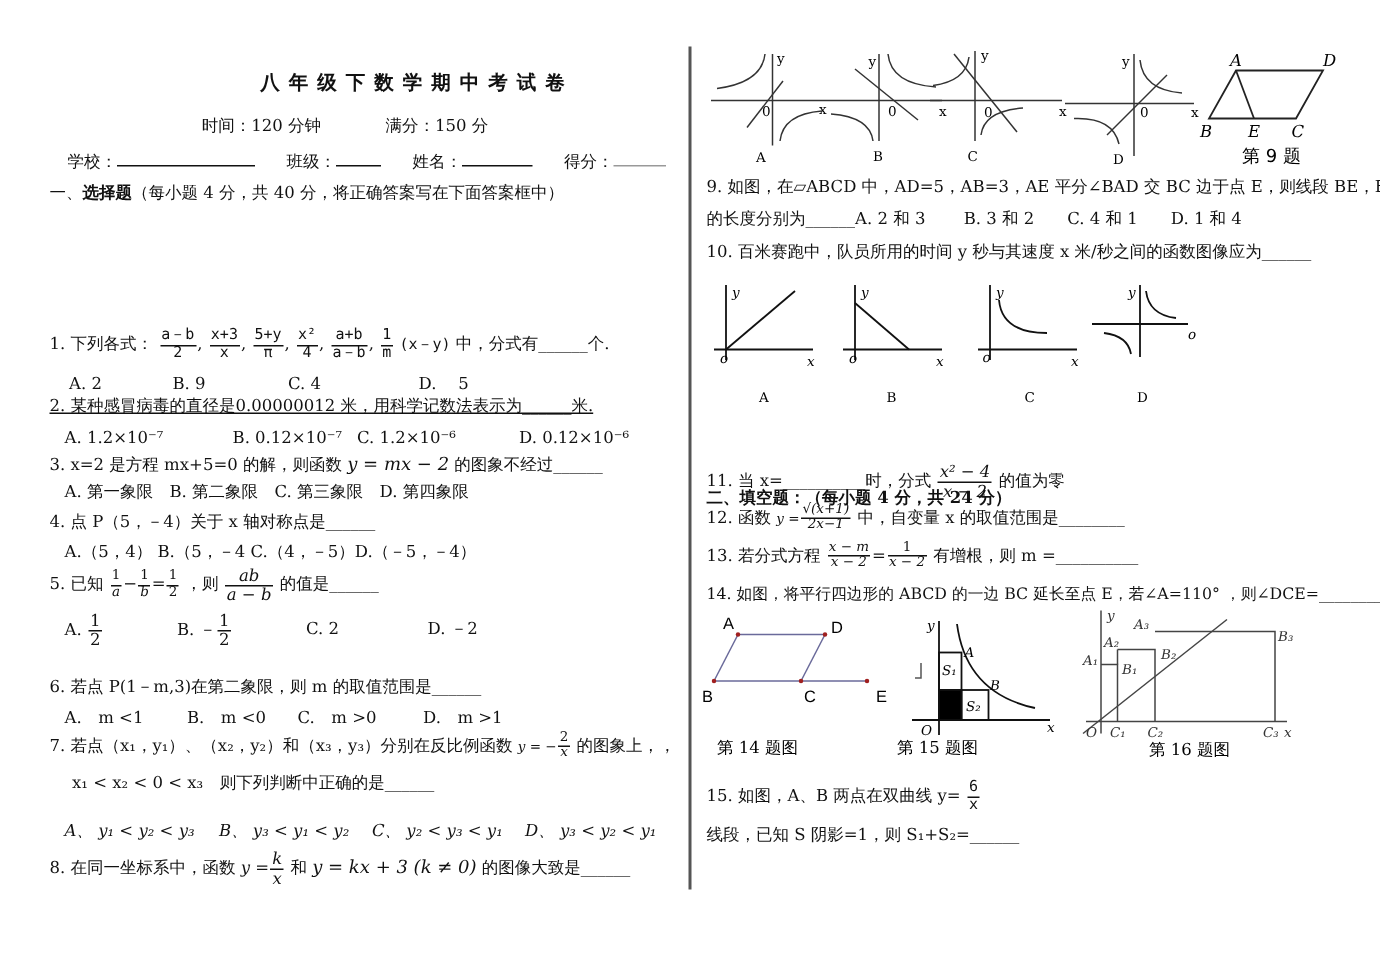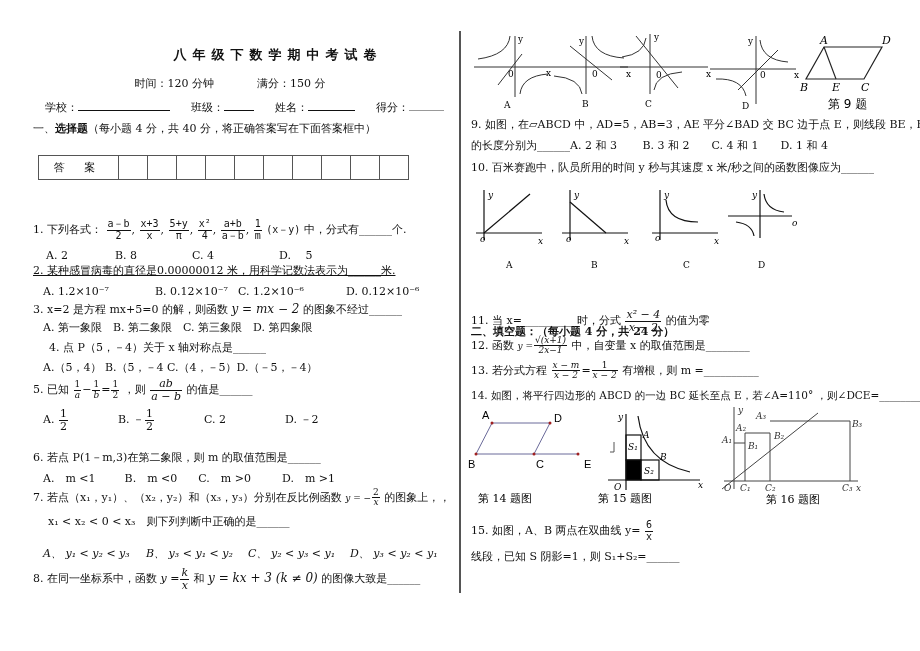--- a/index.html
+++ b/index.html
@@ -42,51 +42,38 @@
   <span style="display:inline-block;width:14px"></span>
   <span>得分：</span><span class="blank" style="width:35px;border-color:#999"></span>
 </div>
 
 <div class="abs" style="left:33px;top:121px;">
   <span>一、</span><span class="bold">选择题</span><span>（每小题 4 分，共 40 分，将正确答案写在下面答案框中）</span>
 </div>
 
 <table class="ans">
   <tbody>
-  <tr>
-    <td class="h">答 案</td>
-    <td></td>
-        <td></td>
-    <td></td>
-        <td></td>
-    <td></td>
-        <td></td>
-    <td></td>
-        <td></td>
-    <td></td>
-        <td></td>
-  </tr>
 </tbody>
   </table>
 
 <div class="abs" style="left:33px;top:219px;">
   <span>1. 下列各式：</span>
   <span class="frac mono"><span class="n">a－b</span><span class="d">2</span></span>,
   <span class="frac mono"><span class="n">x+3</span><span class="d">x</span></span>,
   <span class="frac mono"><span class="n">5+y</span><span class="d">π</span></span>,
   <span class="frac mono"><span class="n">x²</span><span class="d">4</span></span>,
   <span class="frac mono"><span class="n">a+b</span><span class="d">a－b</span></span>,
   <span class="frac mono"><span class="n">1</span><span class="d">m</span></span>
   <span class="mono" style="font-family:'DejaVu Sans Mono',monospace;font-size:10px">(x－y)</span>
   <span>中，分式有______个.</span>
 </div>
 <div class="abs" style="left:46px;top:248px;">
   <span>A. 2</span>
   <span style="display:inline-block;width:40px"></span>
-  <span>B. 8</span>
+  <span>B. 9</span>
   <span style="display:inline-block;width:48px"></span>
   <span>C. 4</span>
   <span style="display:inline-block;width:58px"></span>
   <span>D.　 5</span>
 </div>
 
 <div class="abs" style="left:33px;top:263px;text-decoration:underline;">2. 某种感冒病毒的直径是0.00000012 米，用科学记数法表示为______米.</div>
 <div class="abs" style="left:43px;top:285px;width:400px;">
   <span class="abs" style="left:0">A. 1.2×10⁻⁷</span>
   <span class="abs" style="left:112px">B. 0.12×10⁻⁷</span>
@@ -94,21 +81,21 @@
   <span class="abs" style="left:303px">D. 0.12×10⁻⁶</span>
 </div>
 
 <div class="abs" style="left:33px;top:302px;">
   <span>3. x=2 是方程 mx+5=0 的解，则函数</span>
   <i style="font-size:12px">y = mx − 2</i>
   <span>的图象不经过______</span>
 </div>
 <div class="abs" style="left:43px;top:320px;">A. 第一象限　B. 第二象限　C. 第三象限　D. 第四象限</div>
 
-<div class="abs" style="left:33px;top:340px;margin-left:16px;">4. 点 P（5，－4）关于 x 轴对称点是______</div>
+<div class="abs" style="left:33px;top:340px;">4. 点 P（5，－4）关于 x 轴对称点是______</div>
 <div class="abs" style="left:43px;top:360px;">A.（5，4） B.（5，－4 C.（4，－5）D.（－5，－4）</div>
 
 <div class="abs" style="left:33px;top:378px;">
   <span>5. 已知</span>
   <span class="frac sm"><span class="n">1</span><span class="d"><i>a</i></span></span>−<span class="frac sm"><span class="n">1</span><span class="d"><i>b</i></span></span>=<span class="frac sm"><span class="n">1</span><span class="d">2</span></span>
   <span>，则</span>
   <span class="frac"><span class="n"><i>ab</i></span><span class="d"><i>a − b</i></span></span>
   <span>的值是______</span>
 </div>
 <div class="abs" style="left:43px;top:408px;">

